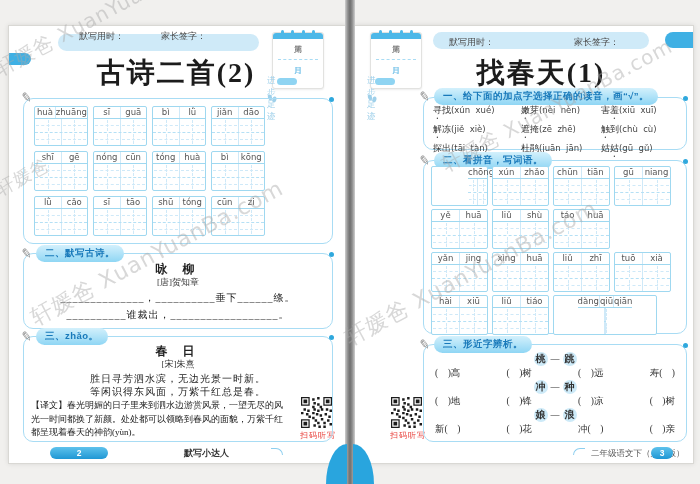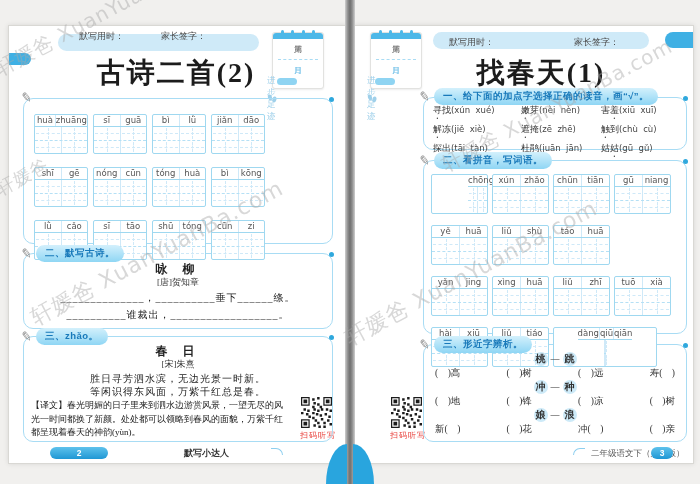--- a/index.html
+++ b/index.html
@@ -42,21 +42,21 @@
   .pencil{font-size:13px;color:#8a8a8a;transform:rotate(8deg);}
   .sec-pill{background:linear-gradient(180deg,#d3f0fc,#8fd6f4);color:#1879ba;font-weight:bold;font-size:9.5px;
             border-radius:9px;padding:2px 9px;letter-spacing:.5px;white-space:nowrap;}
   .sec-box{border:1px solid #a8dcf4;border-radius:10px;z-index:2;}
   .sec-box::after{content:"";position:absolute;top:-2px;right:-2px;width:5px;height:5px;border-radius:50%;background:#2fa8dd;}
   
   .grid{z-index:3;}
   .grid-row{position:static;display:flex;margin-bottom:5px;}
   .grid-left .grid-row{gap:5px;}
   .grid-right .grid-row{gap:4px;margin-bottom:3px;}
-  .wbox{position:static;height:40px;border:1px solid #9fd8f0;border-radius:2px;background:#fff;display:flex;flex-direction:column;margin-top:8px;}
+  .wbox{position:static;height:40px;border:1px solid #9fd8f0;border-radius:2px;background:#fff;display:flex;flex-direction:column;}
   .prow{position:static;display:flex;height:12px;border-bottom:1px solid #9fd8f0;}
   .psyl{position:static;flex:1;text-align:center;font-size:8.5px;line-height:11px;color:#555;
         font-family:"DejaVu Sans",sans-serif;border-right:1px solid #cfe9f8;}
   .psyl:last-child{border-right:0;}
   .wrow{position:static;display:flex;flex:1;}
   .wrow + .wrow{border-top:1px dashed #b5e0f5;}
   .wcell{position:relative;flex:1;border-right:1px solid #cfe9f8;}
   .wcell:last-child{border-right:0;}
   .wcell::before{content:"";position:absolute;left:1px;right:1px;top:50%;border-top:1px dashed #cfe9f8;}
   .wcell::after{content:"";position:absolute;top:1px;bottom:1px;left:50%;border-left:1px dashed #cfe9f8;}

